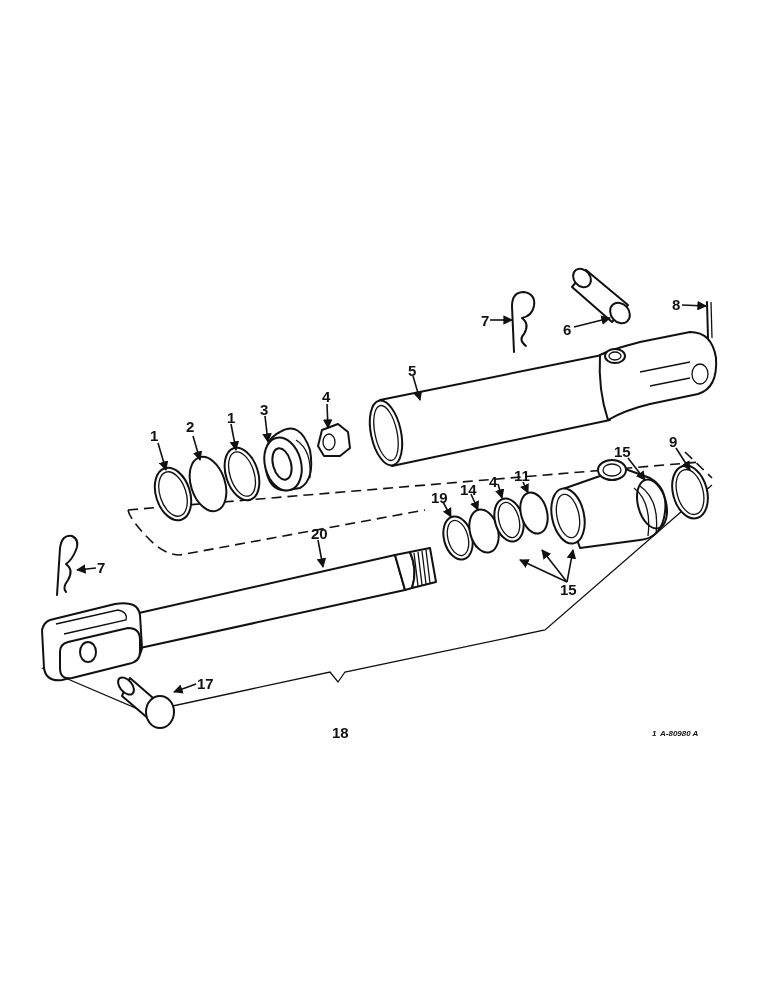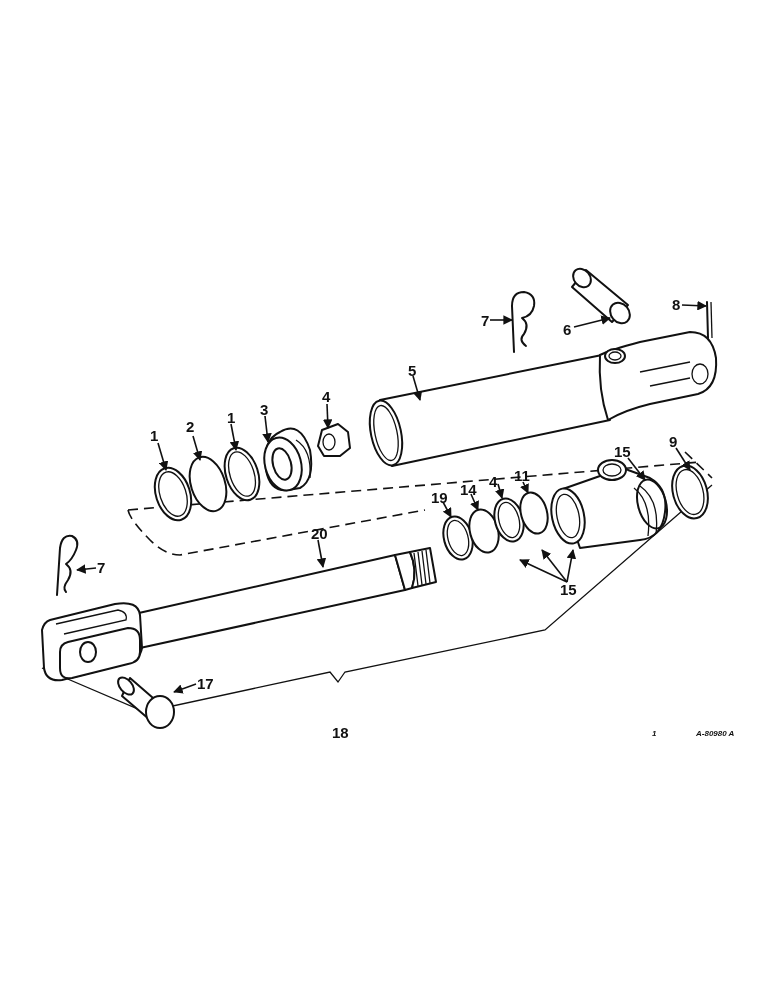--- a/index.html
+++ b/index.html
@@ -181,13 +181,13 @@
 <span class="lbl" style="left:514px;top:468px;">11</span>
 <span class="lbl" style="left:489px;top:474px;">4</span>
 <span class="lbl" style="left:460px;top:482px;">14</span>
 <span class="lbl" style="left:431px;top:490px;">19</span>
 <span class="lbl" style="left:311px;top:526px;">20</span>
 <span class="lbl" style="left:97px;top:560px;">7</span>
 <span class="lbl" style="left:197px;top:676px;">17</span>
 <span class="lbl" style="left:332px;top:684px;margin-top:41px;">18</span>
 
 <span class="ref" style="left:652px;top:729px;">1</span>
-<span class="ref" style="left:660px;top:729px;margin-left:36px;">A-80980 A</span>
+<span class="ref" style="left:660px;top:729px;">A-80980 A</span>
 
 </body></html>

